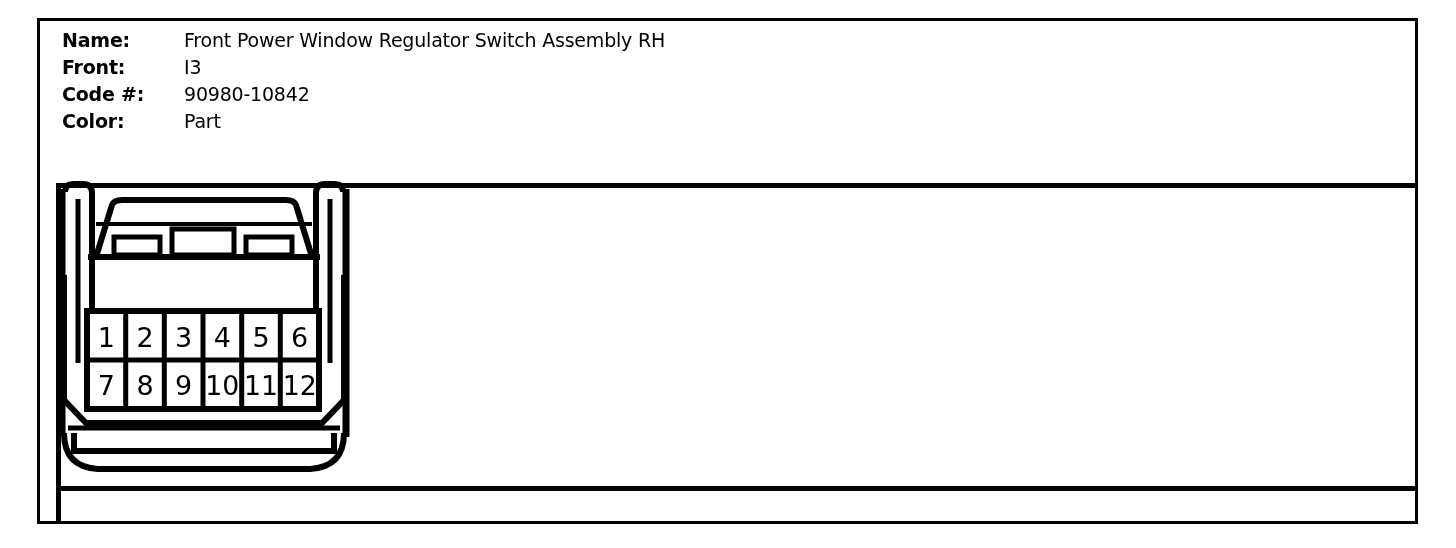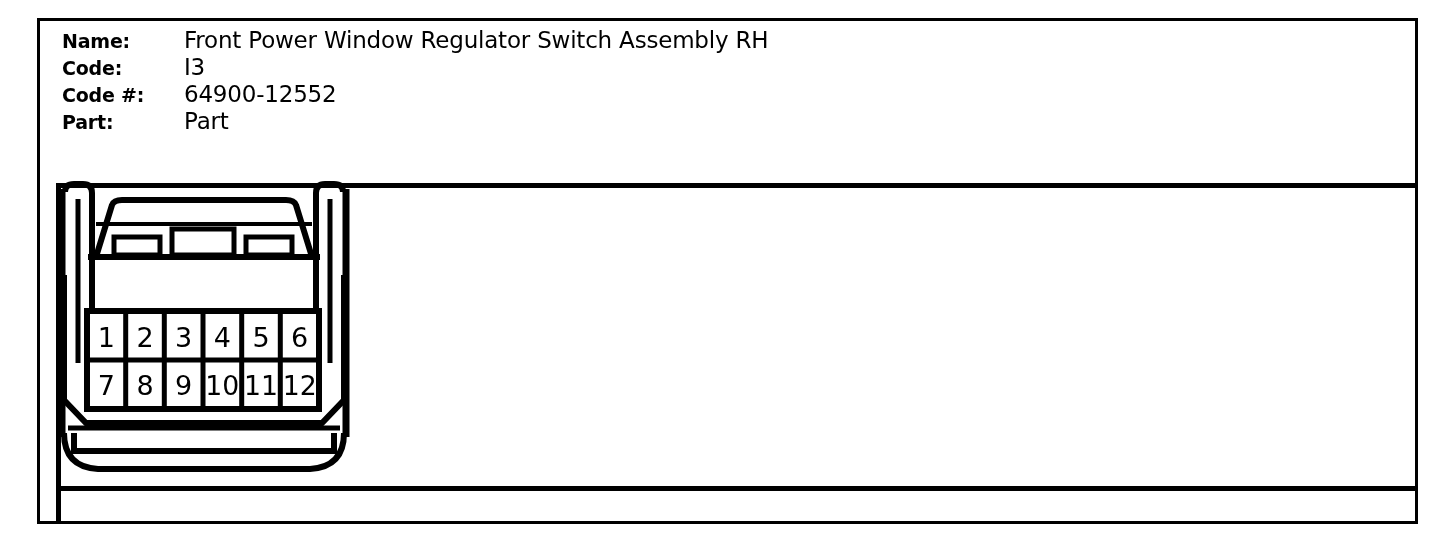--- a/index.html
+++ b/index.html
@@ -53,21 +53,21 @@
     width: 122px;
     flex: 0 0 122px;
     font-weight: bold;
     font-size: 19px;
     letter-spacing: -0.2px;
     line-height: 27px;
     white-space: nowrap;
   }
   .spec-value {
     font-weight: normal;
-    font-size: 23px;
+    font-size: 19px;
     letter-spacing: -0.2px;
     line-height: 27px;
     white-space: nowrap;
   }
 
   
   .rule {
     position: absolute;
     background: #000;
   }
@@ -110,31 +110,31 @@
   <div class="frame"></div>
 
   <div class="header-block">
 
     <div class="spec-row">
       <div class="spec-label">Name:</div>
       <div class="spec-value">Front Power Window Regulator Switch Assembly RH</div>
     </div>
 
     <div class="spec-row">
-      <div class="spec-label">Code:</div>
+      <div class="spec-label">Front:</div>
       <div class="spec-value">I3</div>
     </div>
 
     <div class="spec-row">
       <div class="spec-label">Code #:</div>
-      <div class="spec-value">64900-12552</div>
-    </div>
-
-    <div class="spec-row">
-      <div class="spec-label">Part:</div>
+      <div class="spec-value">90980-10842</div>
+    </div>
+
+    <div class="spec-row">
+      <div class="spec-label">Color:</div>
       <div class="spec-value">Part</div>
     </div>
 
   </div>
 
   <div class="rule rule-header-sep"></div>
   <div class="rule vline-left"></div>
   <div class="rule rule-foot-sep"></div>
 
   <div class="connector-art">

